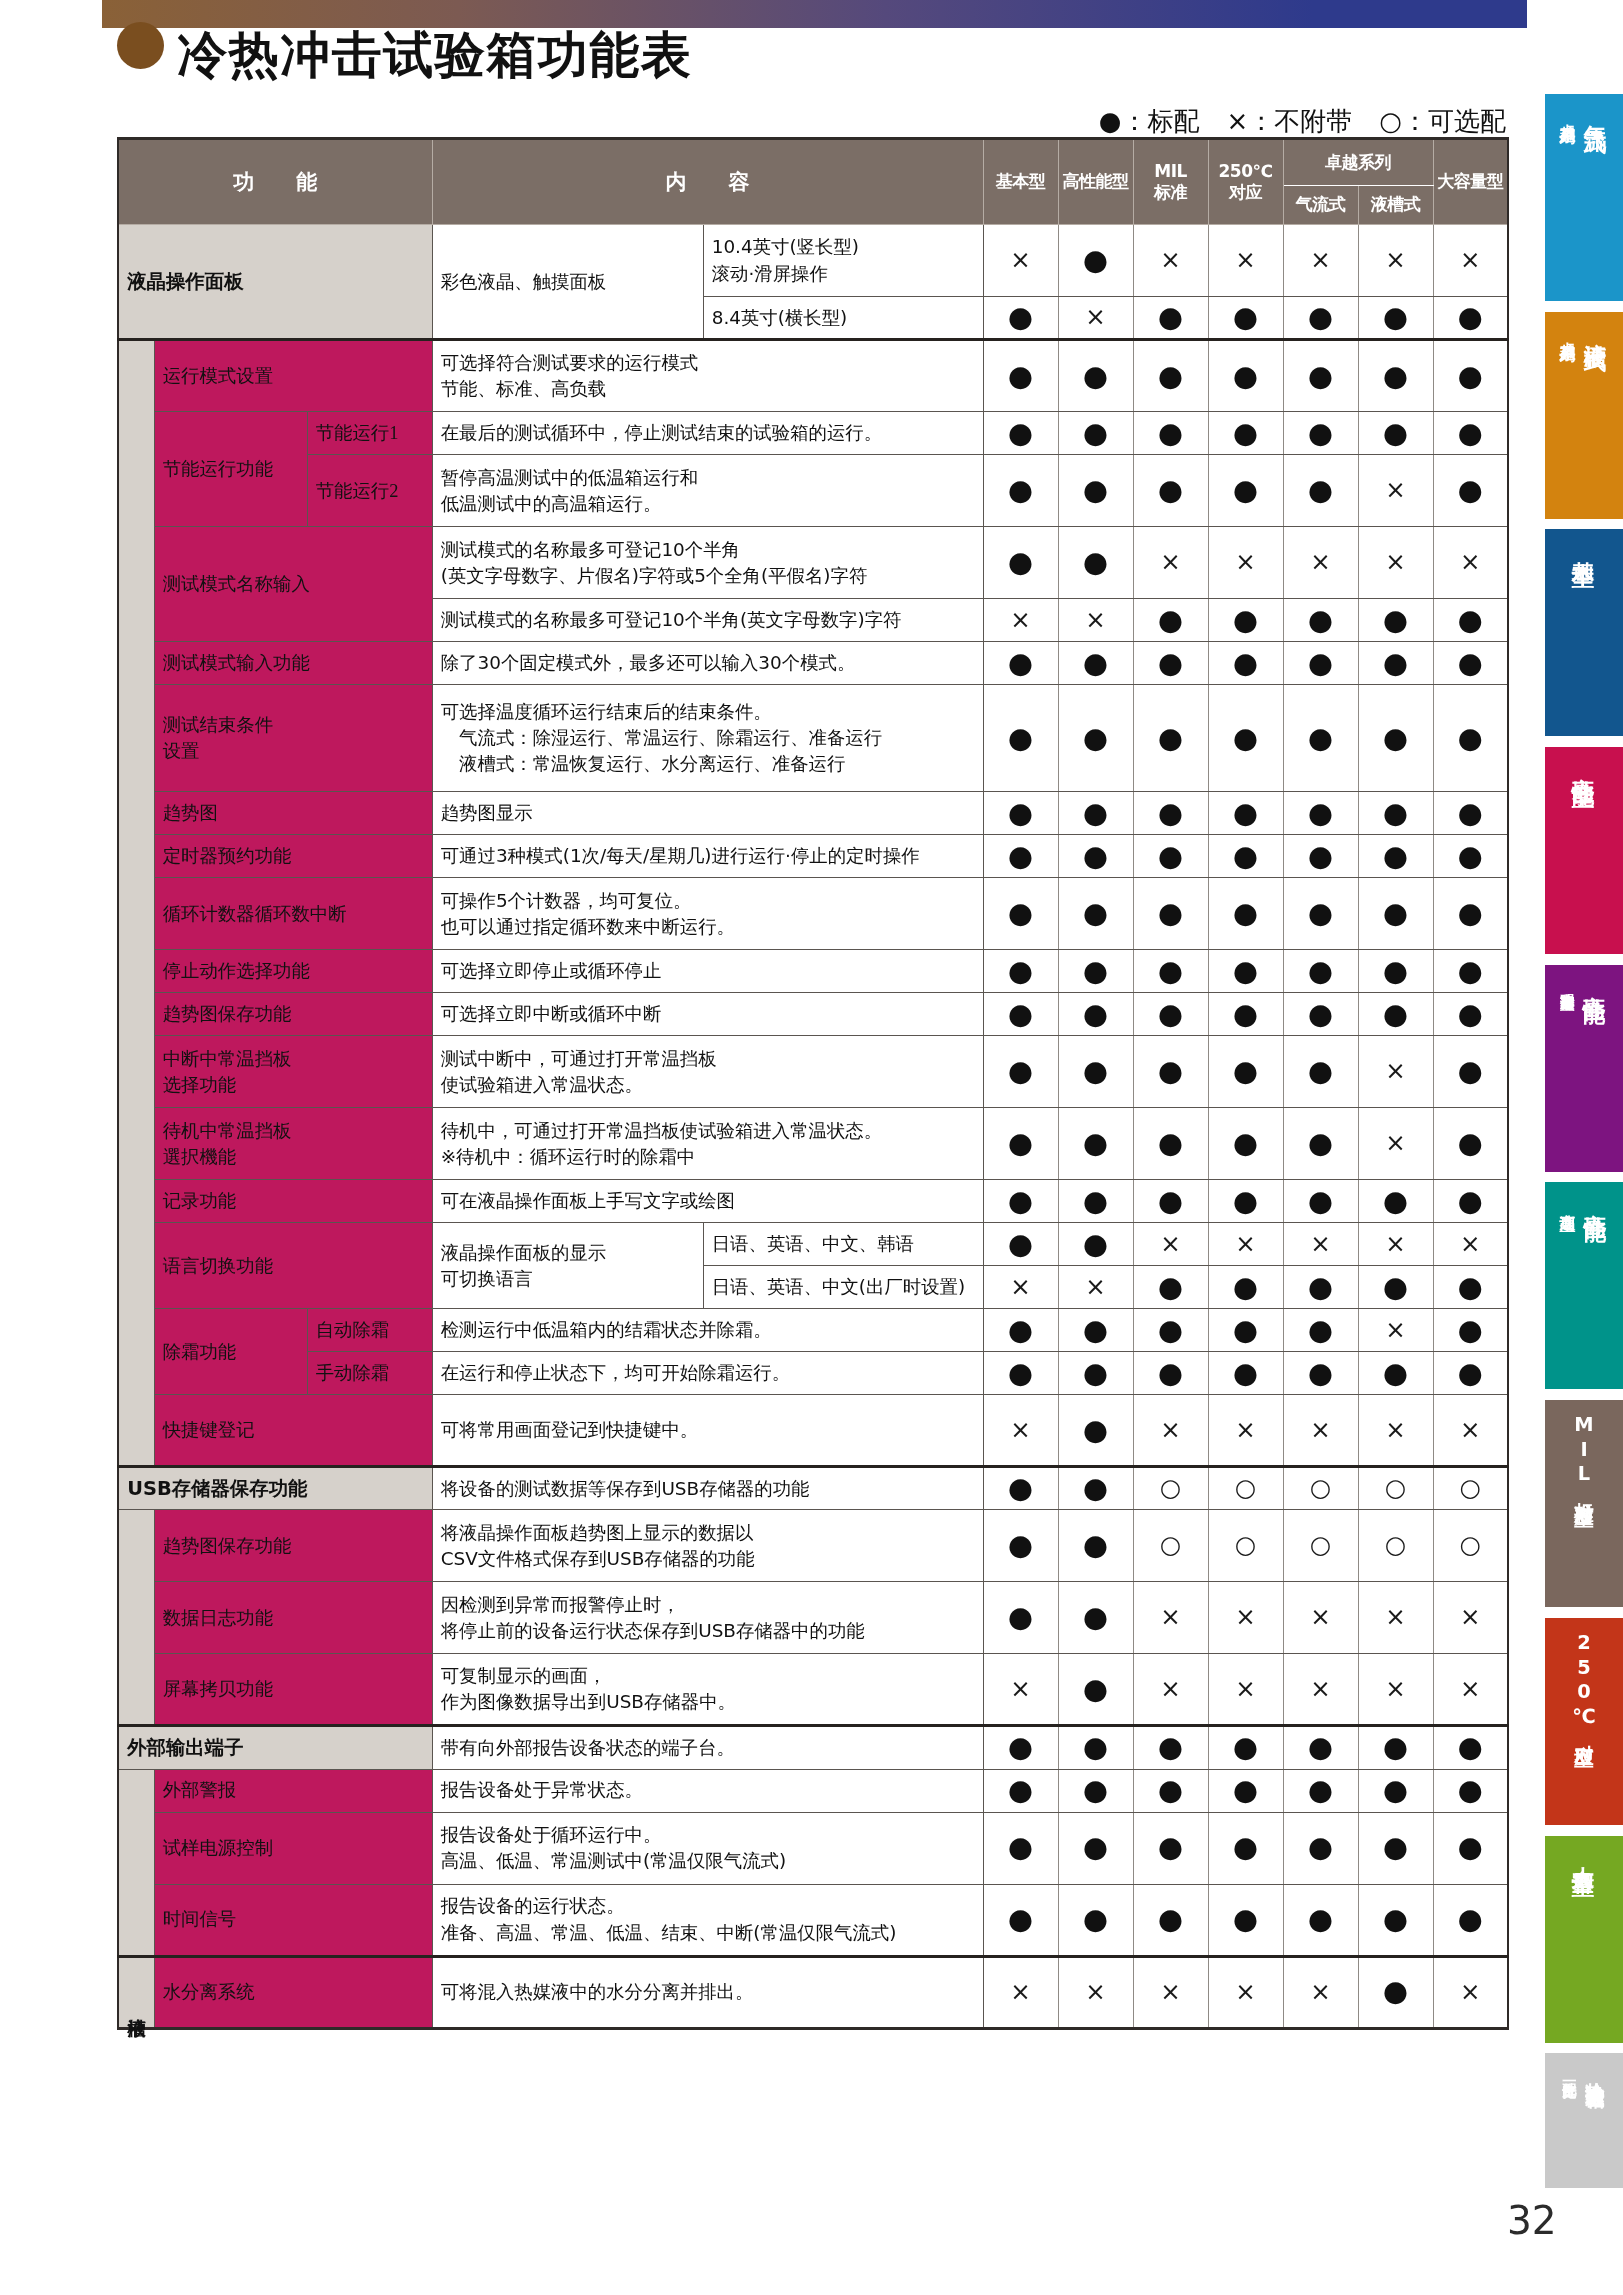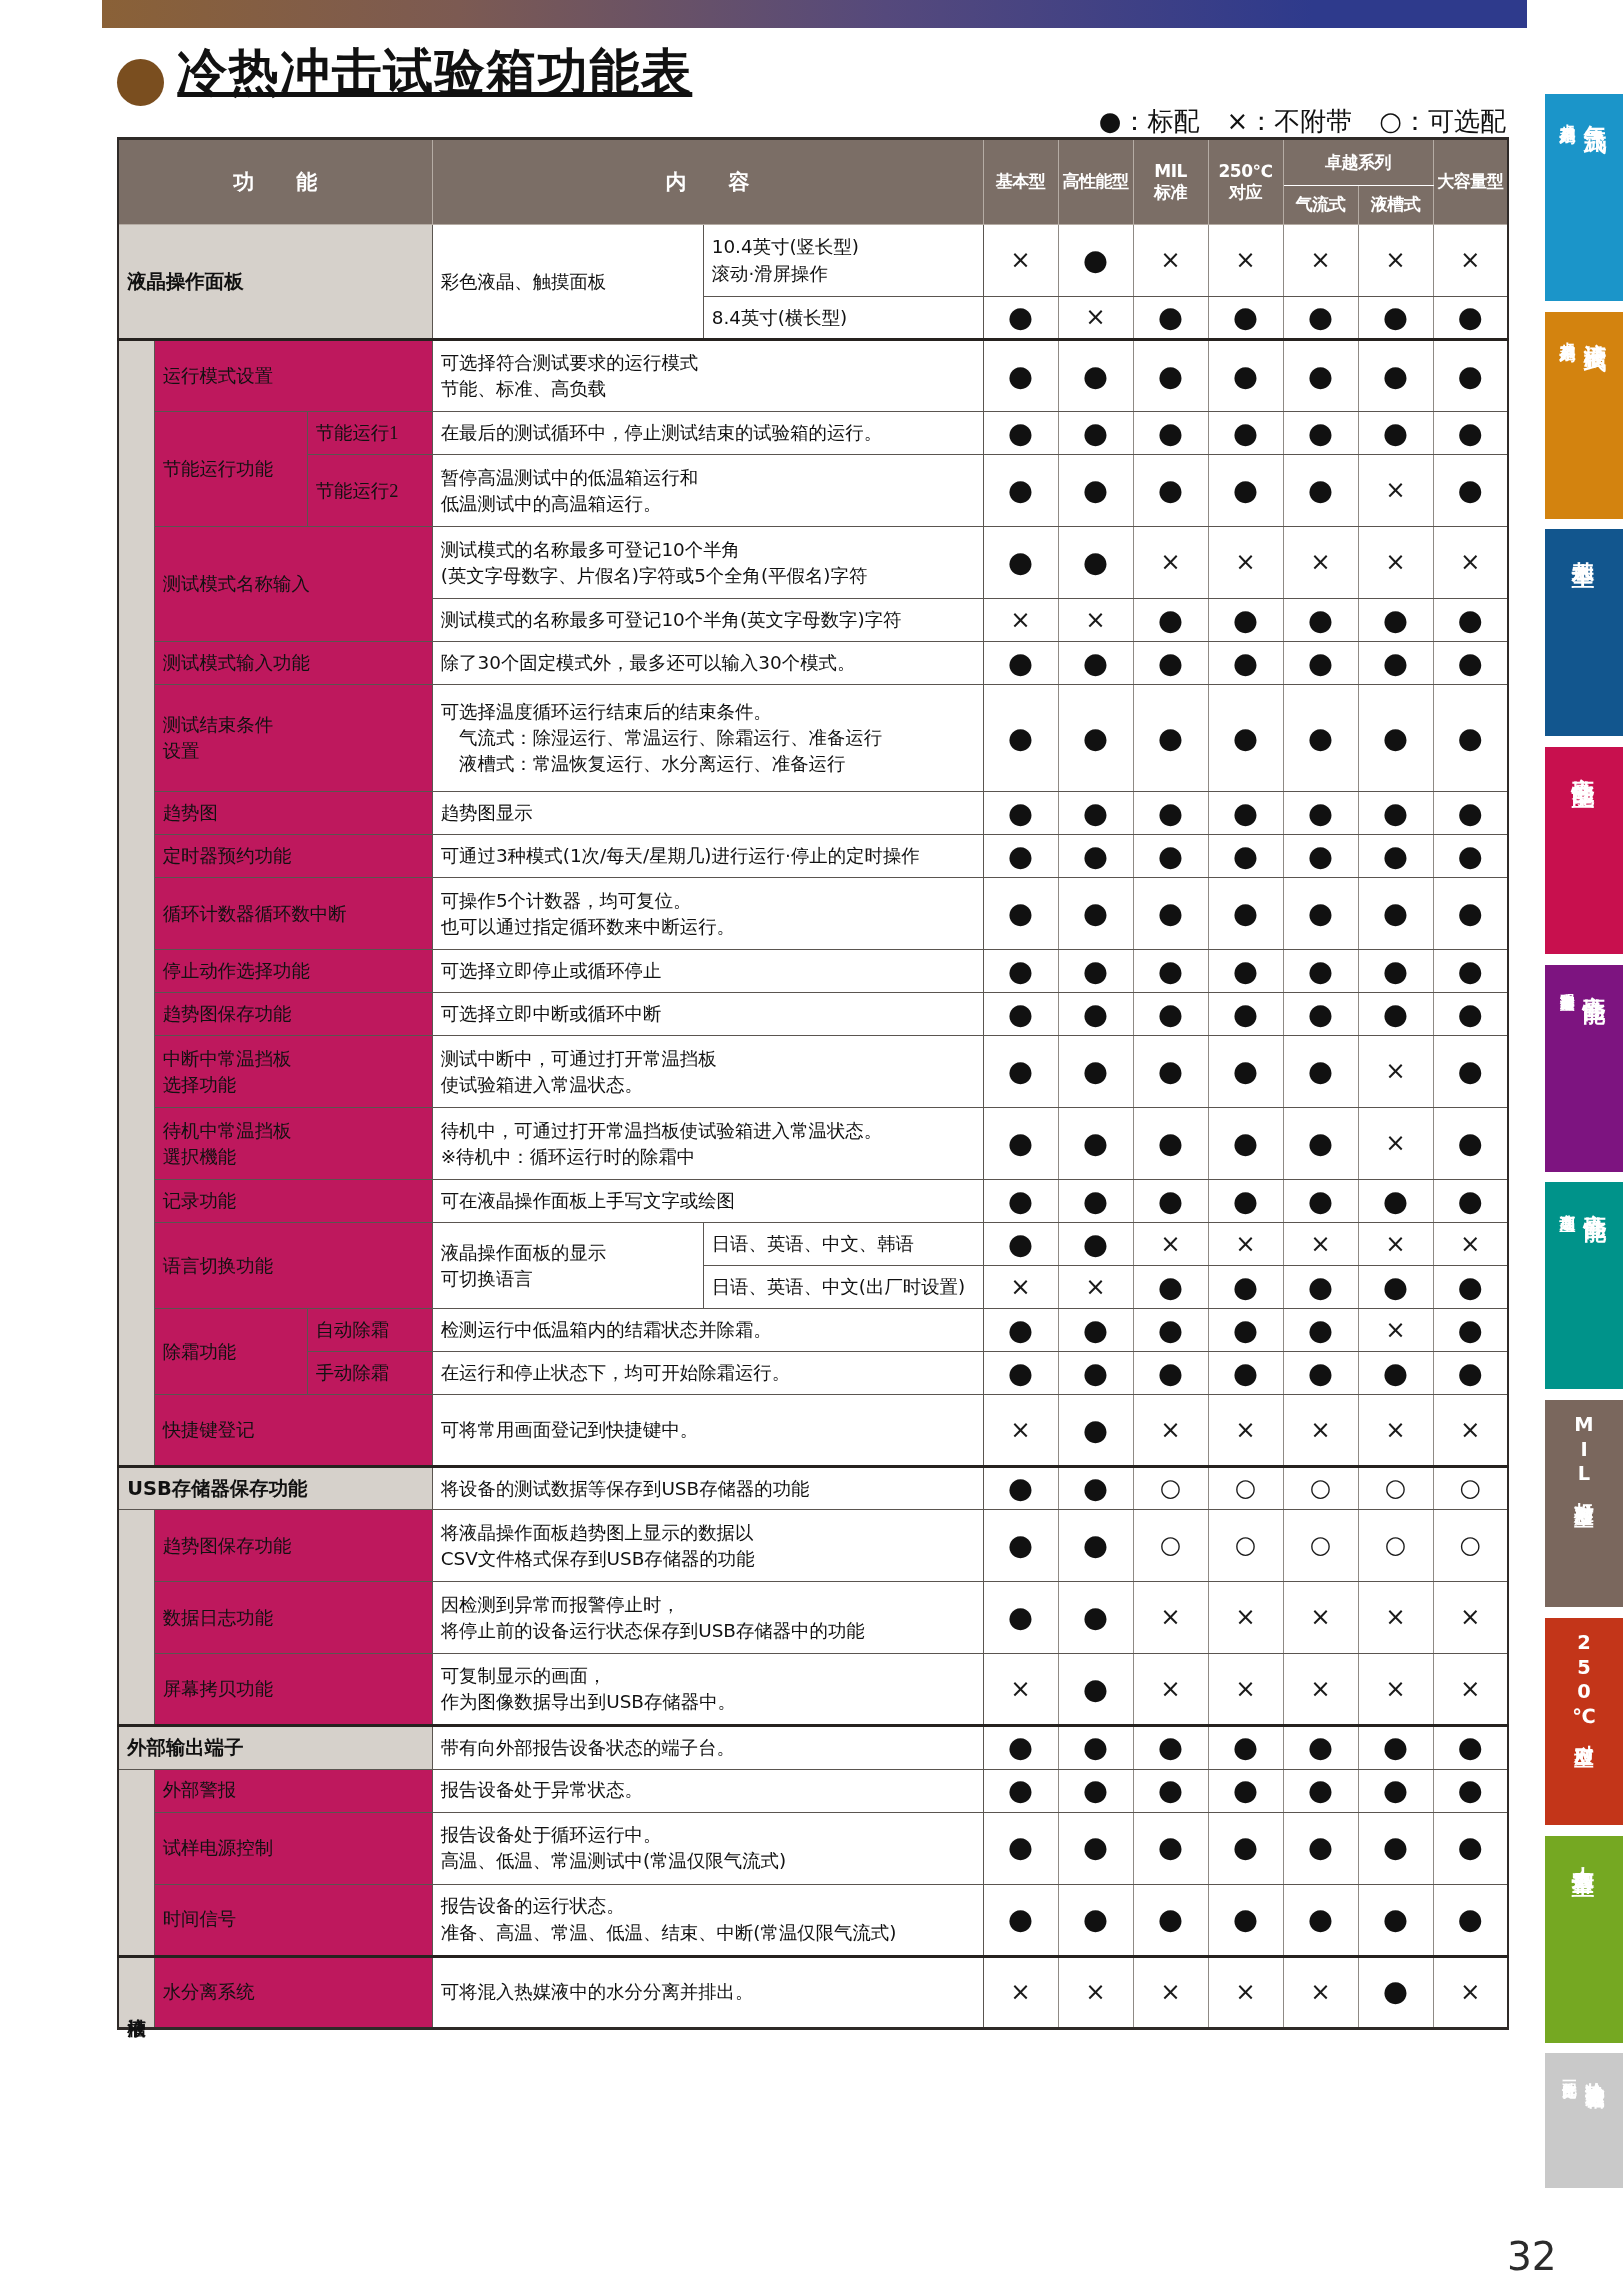--- a/index.html
+++ b/index.html
@@ -4,21 +4,21 @@
 <style>
   html,body { margin:0; padding:0; }
   body {
     width:1623px; height:2295px; position:relative; background:#fff;
     font-family:"DejaVu Sans","Liberation Sans",sans-serif; color:#111;
   }
   
   .topbar { position:absolute; left:102px; top:0; width:1425px; height:28px;
     background:linear-gradient(90deg,#8a6137 0%,#7c5a52 25%,#55497c 55%,#2e3a8c 85%,#2e3a8c 100%); }
   
-  .title-row { position:absolute; left:117px; top:39px; display:flex; align-items:flex-end; gap:13.3px;text-decoration:underline; }
+  .title-row { position:absolute; left:117px; top:22px; display:flex; align-items:flex-start; gap:13.3px; }
   .title-bullet { width:47px; height:47px; border-radius:50%; background:#7a4e1f; flex:0 0 auto; }
   .title-text { font-size:50px; font-weight:bold; letter-spacing:1.5px; white-space:nowrap; }
   
   .legend { position:absolute; top:104px; right:117px; display:flex; gap:27px; font-size:26px; }
   .legend span { white-space:nowrap; }
   
   table.maintable { position:absolute; left:117px; top:137px; width:1392px;
     border-collapse:collapse; table-layout:fixed; border:2px solid #2f2a28; border-top-width:3.6px; border-bottom-width:3.6px; }
   .maintable th, .maintable td { box-sizing:border-box; }
   .maintable thead th { background:#7b6e66; color:#fff; font-weight:bold; font-size:21px;
@@ -46,21 +46,21 @@
     gap:3.1px; padding-top:13.3px; box-sizing:border-box; }
   .tab.short { height:135px; }
   .tab .main { writing-mode:vertical-rl; text-orientation:upright; font-weight:bold; color:#fff;
     font-size:22.5px; letter-spacing:2.6px; }
   .tab .sub { writing-mode:vertical-rl; text-orientation:upright; font-weight:bold; color:#fff;
     font-size:16px; letter-spacing:1.5px; margin-top:4.1px; }
   .tab .main.mid { font-size:19.4px; letter-spacing:1.5px; }
   .tab .sub.small { font-size:14.3px; letter-spacing:0.5px; }
   .tab .sub:empty { display:none; }
   
-  .pagenum { position:absolute; left:1507px; top:2198px; font-size:39px; color:#2b2b2b;margin-top:36px; }
+  .pagenum { position:absolute; left:1507px; top:2198px; font-size:39px; color:#2b2b2b; }
 </style>
 </head>
 <body>
 
 <div class="topbar"></div>
 
 <div class="title-row">
   <div class="title-bullet"></div>
   <div class="title-text">冷热冲击试验箱功能表</div>
 </div>

